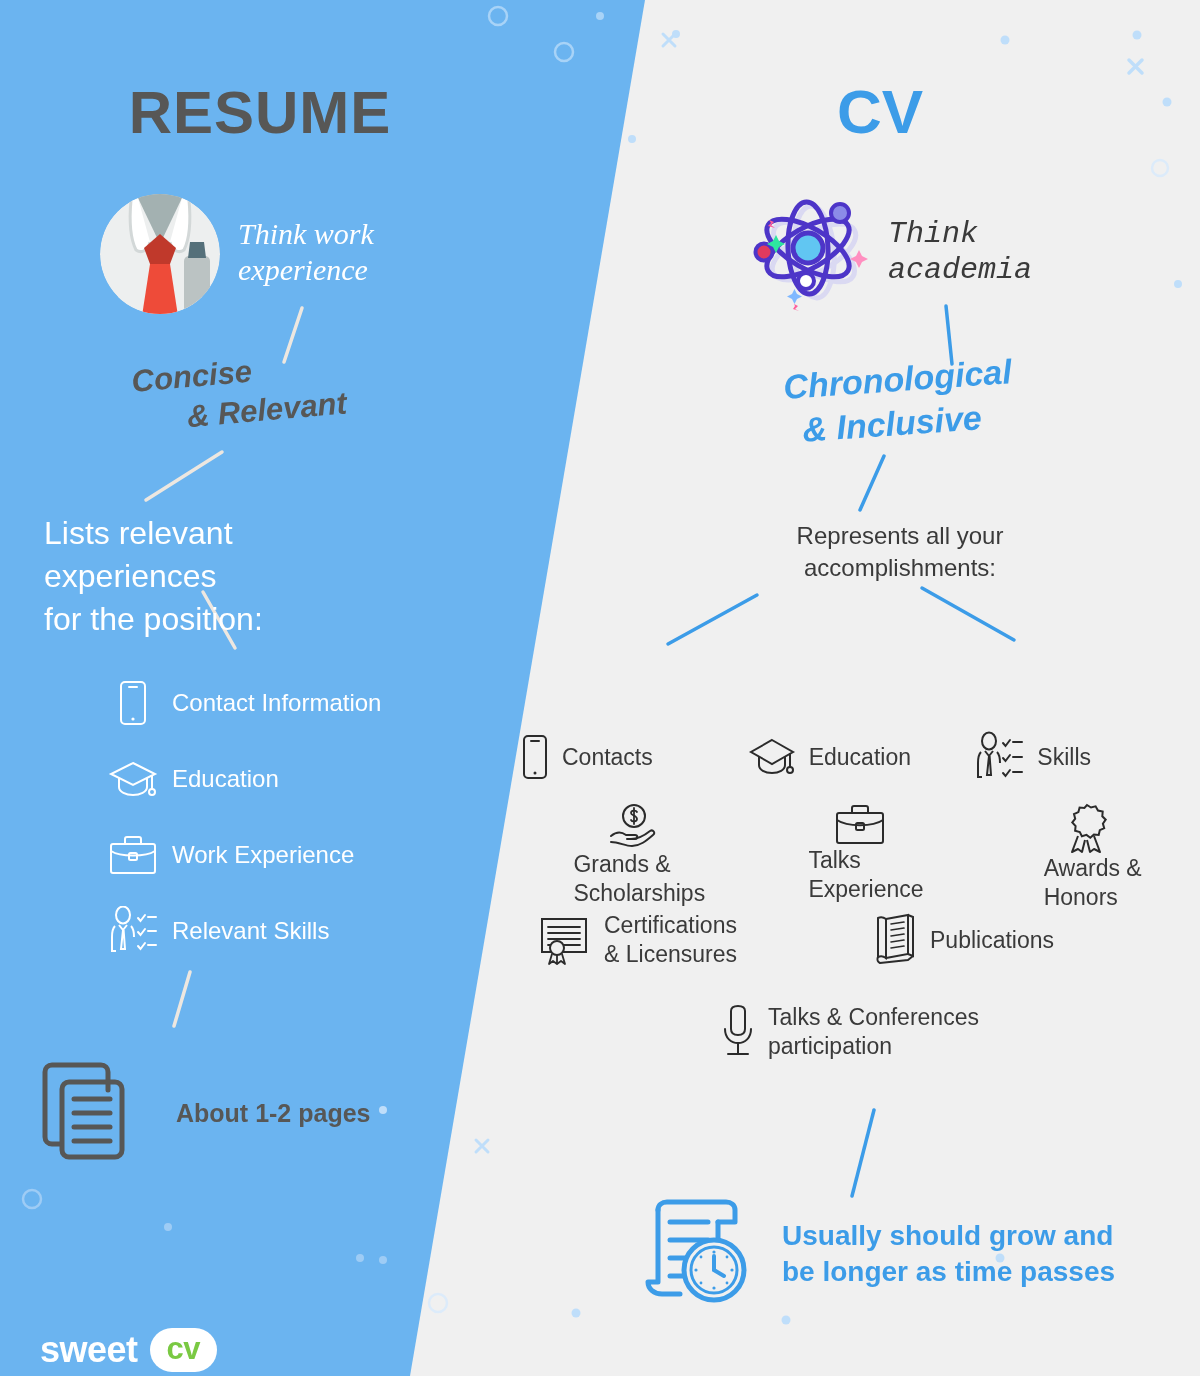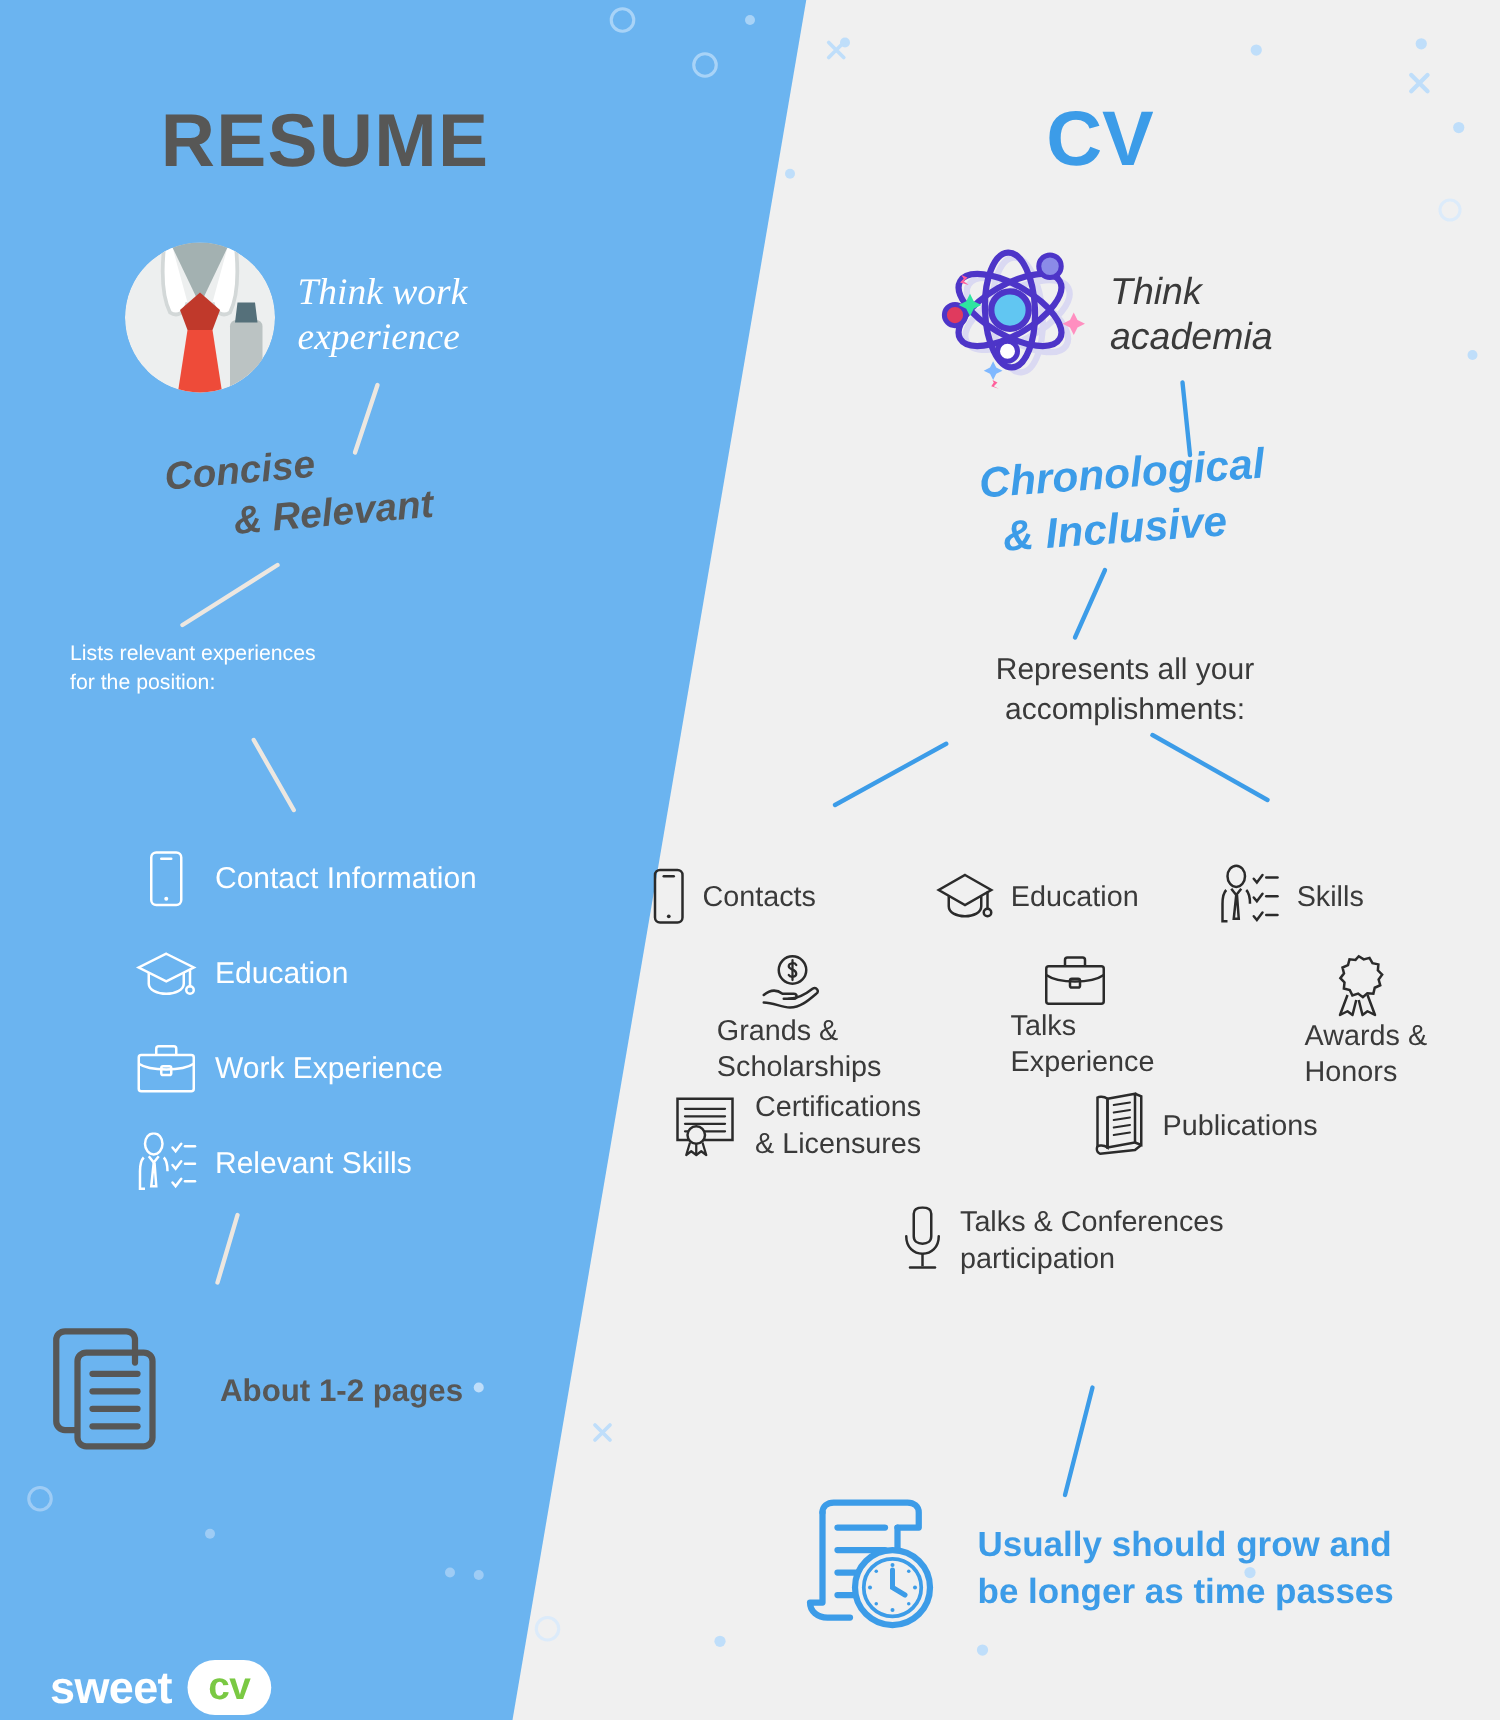--- a/index.html
+++ b/index.html
@@ -37,22 +37,22 @@
 
   .concise {
     position:absolute; left:130px; top:362px; width:270px;
     font-style:italic; font-weight:bold; font-size:31px; line-height:1.28;
     color:#575756;
     transform:rotate(-5deg); transform-origin:left top;
   }
   .concise .l2 { display:block; padding-left:52px; }
 
   .lists-rel {
-    position:absolute; left:56px; top:512px; width:360px;
-    font-size:17px; line-height:1.35; color:#FFFFFF;
+    position:absolute; left:44px; top:512px; width:360px;
+    font-size:32px; line-height:1.35; color:#FFFFFF;
   }
 
   .left-list { position:absolute; left:104px; top:665px; width:420px; }
   .left-list .row {
     display:flex; align-items:center; height:76px;
   }
   .left-list .ic { width:58px; flex:0 0 58px; display:flex; align-items:center; justify-content:center; }
   .left-list .lbl { font-size:24px; color:#FFFFFF; margin-left:10px; }
 
   .pages-block { position:absolute; left:38px; top:1062px; display:flex; align-items:center; }
@@ -71,39 +71,39 @@
 
   .title-cv {
     position:absolute; left:240px; top:76px; width:320px;
     text-align:center; font-size:62px; font-weight:bold; color:#3C9CE8;
   }
 
   .atom-icon { position:absolute; left:268px; top:186px; width:126px; height:126px; }
 
   .think-acad {
     position:absolute; left:408px; top:216px; width:220px;
-    font-family:Liberation Sans, sans-serif;
+    font-family:Liberation Mono, monospace;
     font-style:italic; font-size:30px; line-height:1.2;
     color:#3A3A3A;
   }
 
   .chrono {
     position:absolute; left:302px; top:366px; width:320px;
     font-style:italic; font-weight:bold; font-size:34px; line-height:1.28;
     color:#3C9CE8;
     transform:rotate(-4deg); transform-origin:left top;
   }
   .chrono .l2 { display:block; padding-left:16px; }
 
   .represents {
     position:absolute; left:260px; top:520px; width:320px;
     text-align:center; font-size:24px; line-height:1.35; color:#3A3A3A;
   }
 
-  .grid { position:absolute; left:40px; top:672px; width:680px; }
+  .grid { position:absolute; left:40px; top:712px; width:680px; }
   .grid-row { display:flex; }
   .cell { display:flex; align-items:center; }
   .cell .ic { flex:0 0 auto; display:flex; align-items:center; justify-content:center; }
   .cell .lbl { font-size:23px; line-height:1.25; color:#3A3A3A; margin-left:12px; }
 
   .row1 .cell { width:230px; height:90px; }
   .row2 .cell { width:230px; height:92px;flex-direction:column; }
   .row3 { padding-left:16px; }
   .row3 .cell { width:350px; height:92px; }
   .row4 { padding-left:200px; }

